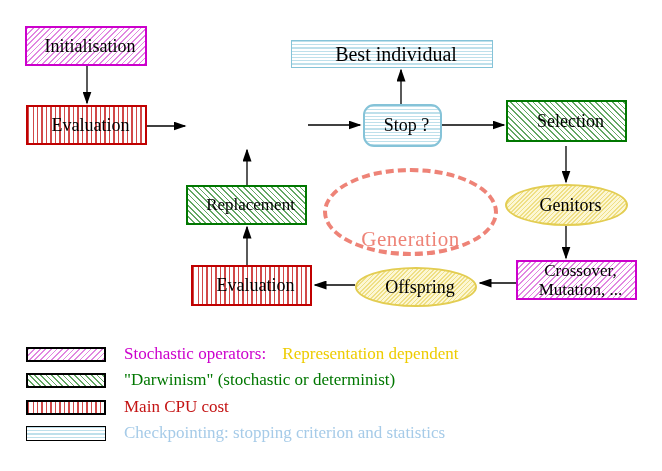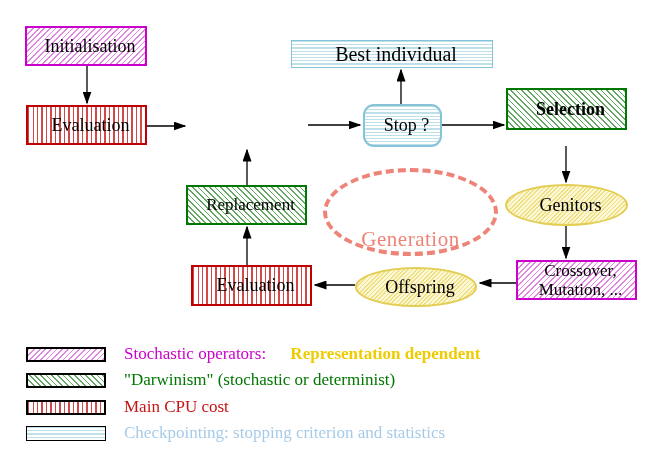--- a/index.html
+++ b/index.html
@@ -36,21 +36,21 @@
   .big   { font-size:20px; }
   .small { font-size:17px; }
   .two-line { display:flex; flex-direction:column; gap:1px; }
 
   .legend { position:absolute; left:0; top:0; z-index:2; }
   .lrow { position:absolute; left:26px; display:flex; align-items:center; height:20px; }
   .swatch { width:80px; height:15px; box-sizing:border-box; margin-right:18px; flex:0 0 auto;
     background-color:#fff; border:2px solid; }
   .swatch.p-cyan { border-width:1px; }
   .ltext { font-size:17px; white-space:nowrap; }
-  .ltext .second { margin-left:20px;font-weight:bold; }
+  .ltext .second { margin-left:12px; }
 </style>
 </head>
 <body>
 
 <div class="stage">
 
   <svg class="arrows" width="662" height="471" viewBox="0 0 662 471">
     <defs>
       <marker id="ah" markerWidth="13" markerHeight="9" refX="11.5" refY="4.5" orient="auto" markerUnits="userSpaceOnUse">
         <path d="M0,0 L13,4.5 L0,9 Z" fill="#000000"></path>
@@ -79,21 +79,21 @@
 
 
   <div class="node box p-cyan big" style="left:291px;top:40px;width:202px;height:28px;border-width:1px;">
     <span>Best individual</span>
   </div>
 
   <div class="node round p-cyan" style="left:363px;top:104px;width:79px;height:43px;">
     <span>Stop ?</span>
   </div>
 
-  <div class="node box p-green" style="left:506px;top:88px;width:121px;height:42px;font-weight:bold;">
+  <div class="node box p-green" style="left:506px;top:100px;width:121px;height:42px;">
     <span>Selection</span>
   </div>
 
   <div class="node ellipse p-yellow" style="left:505px;top:184px;width:123px;height:42px;">
     <span>Genitors</span>
   </div>
 
   <div class="node box p-magenta small" style="left:516px;top:260px;width:121px;height:40px;">
     <div class="two-line">
       <span>Crossover,</span>

